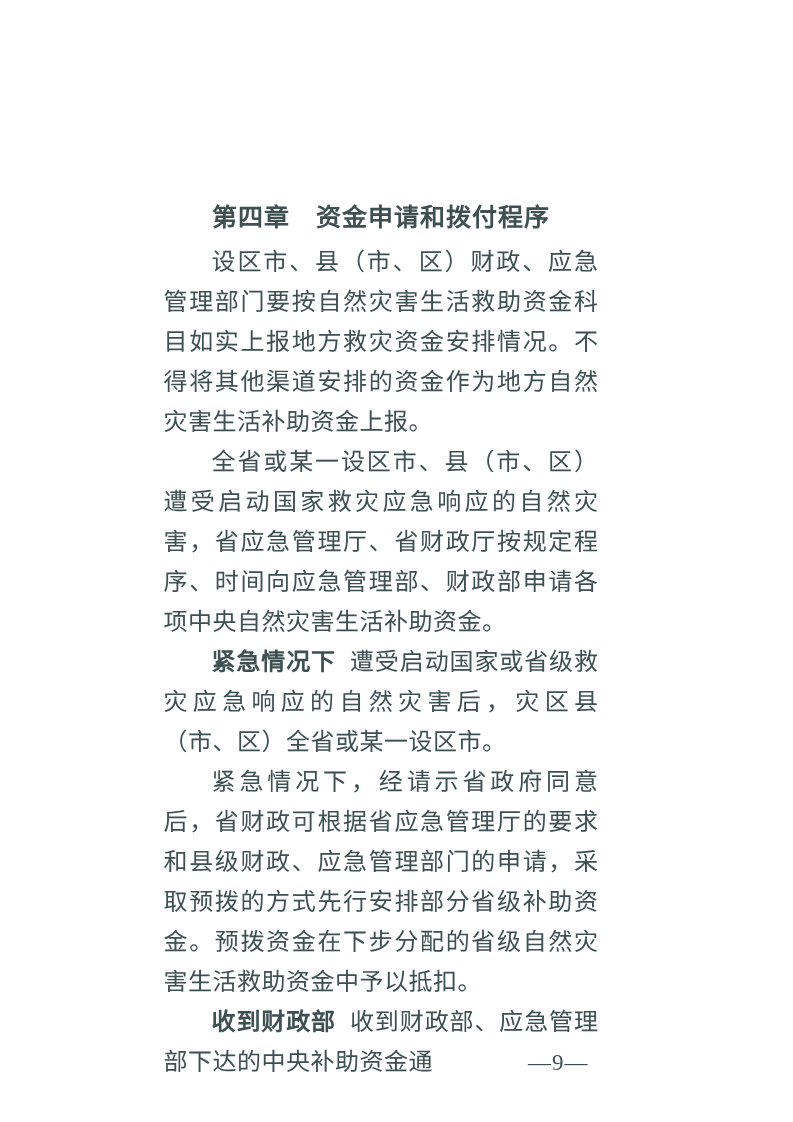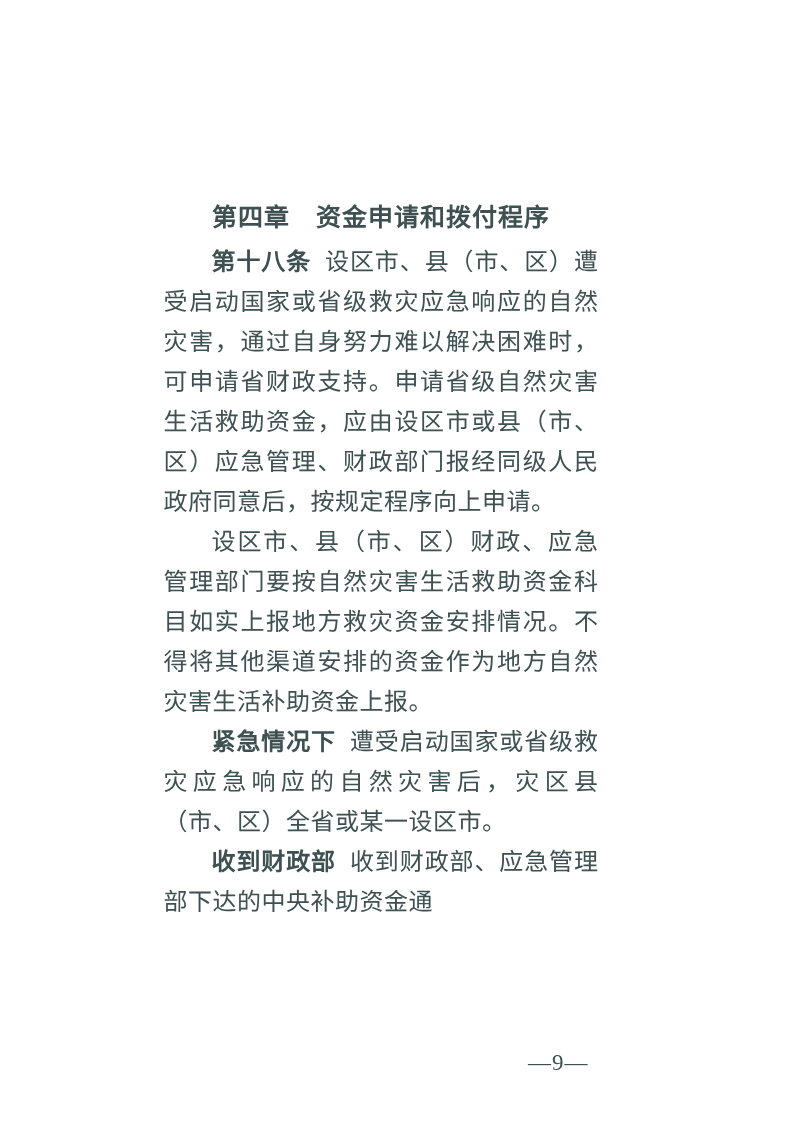--- a/index.html
+++ b/index.html
@@ -55,25 +55,26 @@
     color: var(--ink, #3e5052);
   }
 </style>
 </head>
 <body>
 
 <div class="page" style="--ink: #3e5052; --paper: #ffffff;">
   <h1 class="title">第四章　资金申请和拨付程序</h1>
 
   <div class="body" id="paragraphs">
-  <p class="para"><b class="lead">第十八条</b><span class="ptext">设区市、县（市、区）遭受启动国家或省级救灾应急响应的自然灾害，通过自身努力难以解决困难时，可申请省财政支持。申请省级自然灾害生活救助资金，应由设区市或县（市、区）应急管理、财政部门报经同级人民政府同意后，按规定程序向上申请。</span></p>
 
   <p class="para"><span class="ptext">设区市、县（市、区）财政、应急管理部门要按自然灾害生活救助资金科目如实上报地方救灾资金安排情况。不得将其他渠道安排的资金作为地方自然灾害生活补助资金上报。</span></p>
 
+  <p class="para"><span class="ptext">全省或某一设区市、县（市、区）遭受启动国家救灾应急响应的自然灾害，省应急管理厅、省财政厅按规定程序、时间向应急管理部、财政部申请各项中央自然灾害生活补助资金。</span></p>
 
   <p class="para"><b class="lead">紧急情况下</b><span class="ptext">遭受启动国家或省级救灾应急响应的自然灾害后，灾区县（市、区）全省或某一设区市。</span></p>
 
+  <p class="para"><span class="ptext">紧急情况下，经请示省政府同意后，省财政可根据省应急管理厅的要求和县级财政、应急管理部门的申请，采取预拨的方式先行安排部分省级补助资金。预拨资金在下步分配的省级自然灾害生活救助资金中予以抵扣。</span></p>
 
   <p class="para"><b class="lead">收到财政部</b><span class="ptext">收到财政部、应急管理部下达的中央补助资金通</span></p>
 </div>
 
   <div class="pageno">—9—</div>
 </div>
 
 </body></html>

